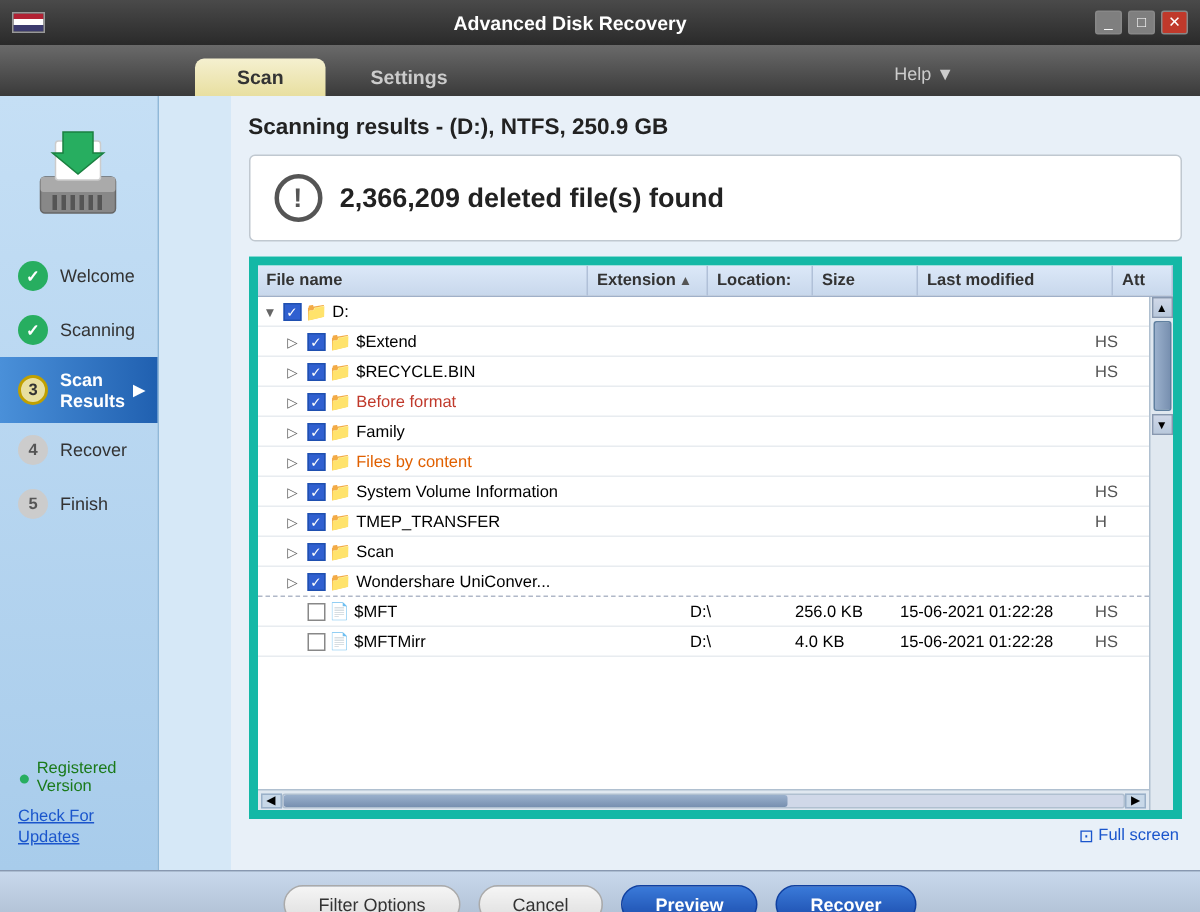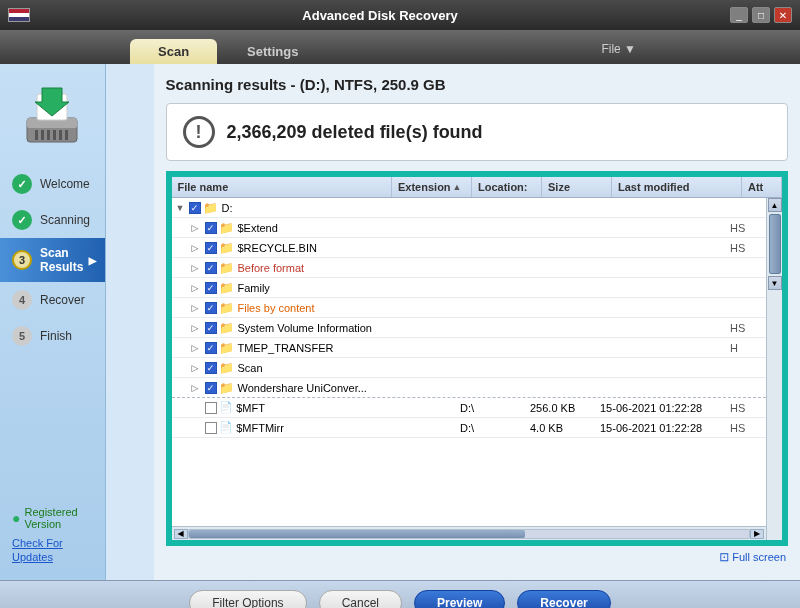--- a/index.html
+++ b/index.html
@@ -440,21 +440,21 @@
     <div class="tb-btn maximize">□</div>
     <div class="tb-btn close">✕</div>
   </div>
 </div>
 
 <div class="tab-bar">
   <div class="tab-left">
     <div class="tab active">Scan</div>
     <div class="tab inactive">Settings</div>
   </div>
-  <a class="help-link">File ▼</a>
+  <a class="help-link">Help ▼</a>
 </div>
 
 <div class="main-layout">
 
   <div class="sidebar">
 
     <div class="sidebar-logo">
       <svg width="70" height="70" viewBox="0 0 70 70">
 
         <rect x="10" y="38" width="50" height="24" rx="3" fill="#888" stroke="#666" stroke-width="1"></rect>

